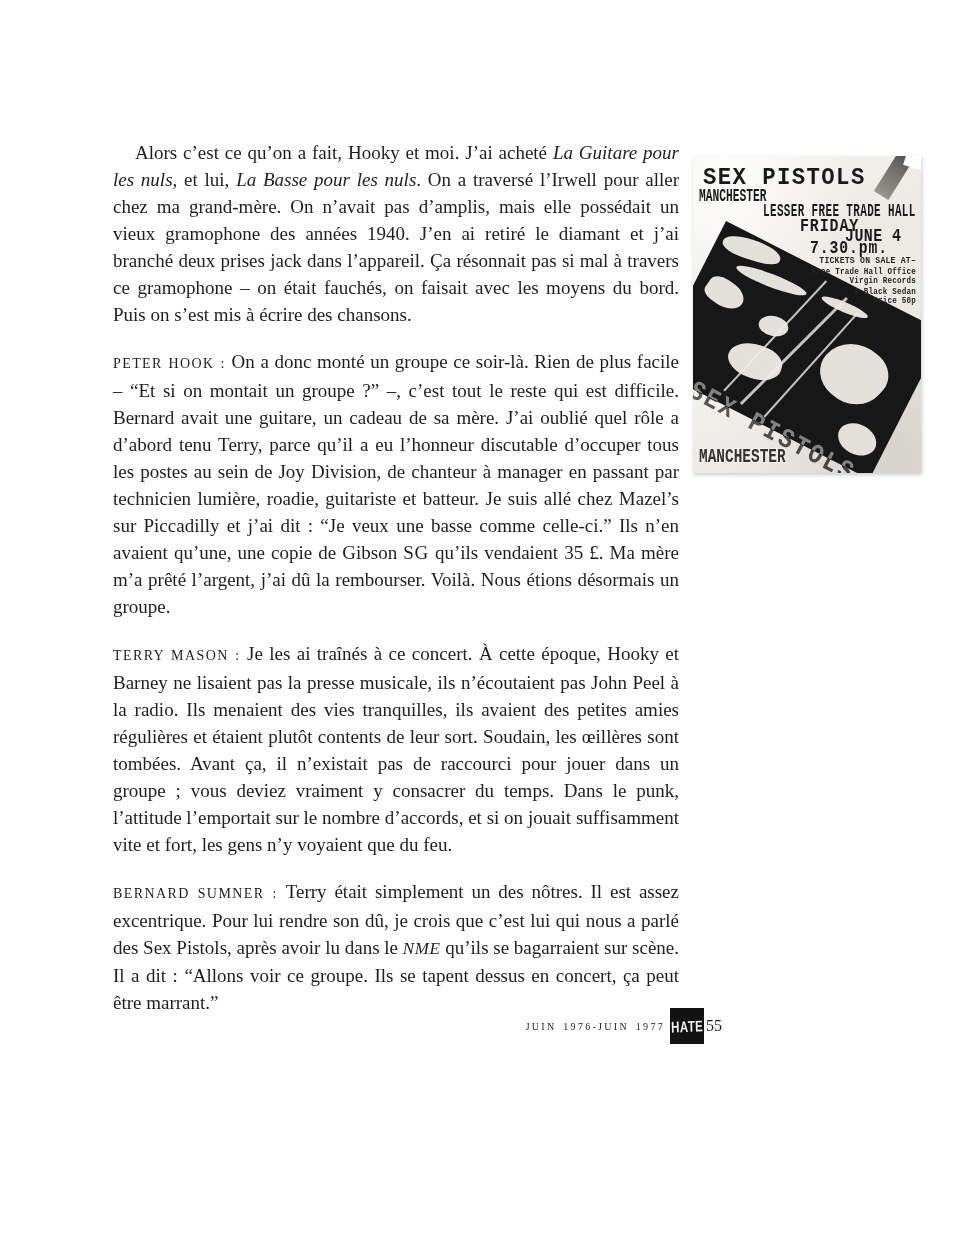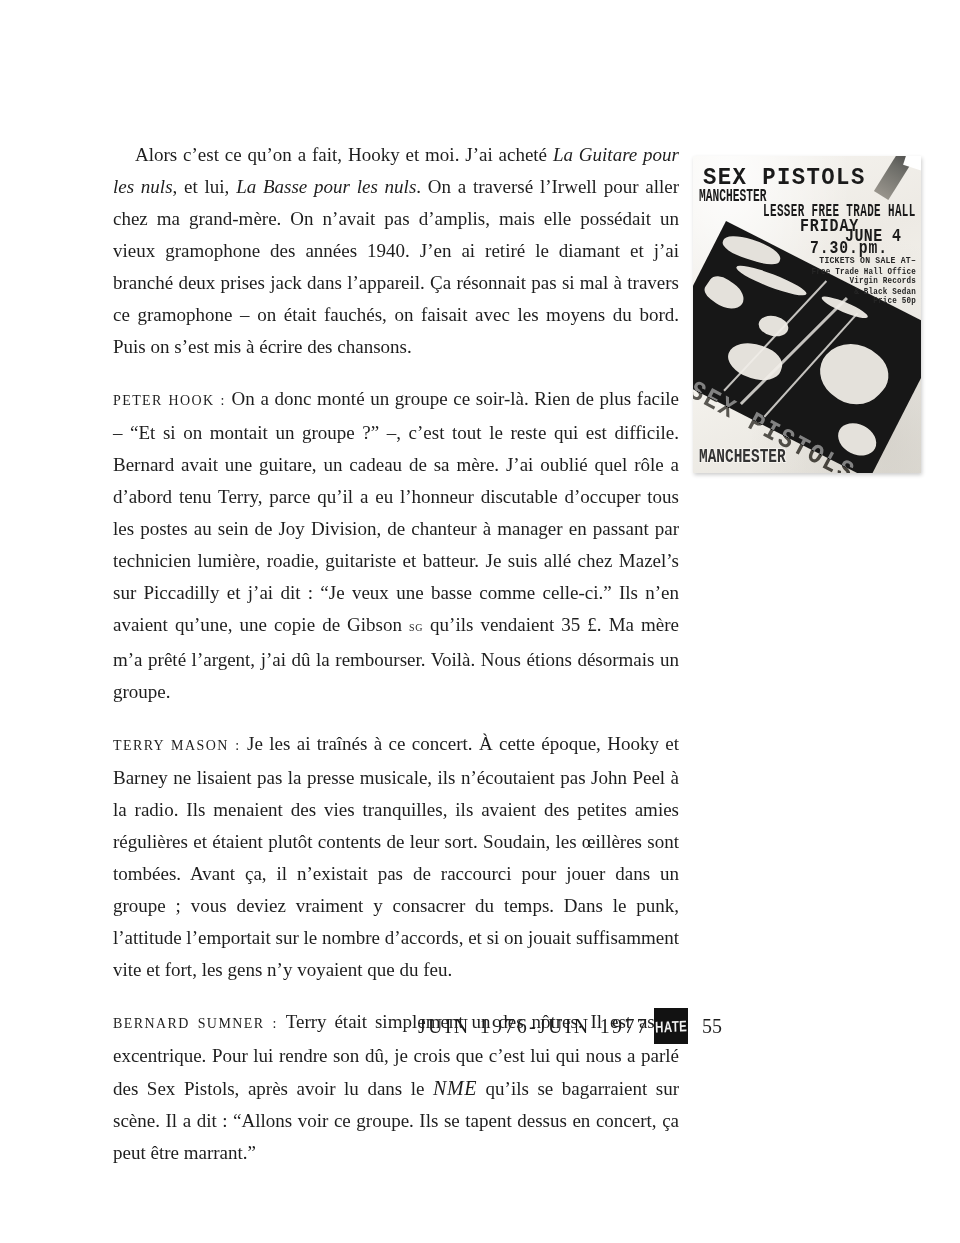--- a/index.html
+++ b/index.html
@@ -19,47 +19,47 @@
   }
 
   
   .text-column {
     position: absolute;
     left: 113px;
     top: 139px;
     width: 566px;
     color: #1e1e1e;
     font-size: 19px;
-    line-height: 32px;
+    line-height: 27px;
     text-align: justify;
   }
   p.para { margin: 0 0 20px 0; }
   p.para.indent { text-indent: 22px; }
   .speaker {
     font-size: 14px;
     letter-spacing: 1.4px;
     color: #1e1e1e;
   }
   .seg-normal { }
   .seg-italic { font-style: italic; }
-  .seg-smallcaps { font-size: 10px; letter-spacing: 0.6px; }
-  .seg-italic-smallcaps { font-style: italic; font-size: 20px; letter-spacing: 0.6px; }
+  .seg-smallcaps { font-size: 19px; letter-spacing: 0.6px; }
+  .seg-italic-smallcaps { font-style: italic; font-size: 17px; letter-spacing: 0.6px; }
 
   
   .footer {
     position: absolute;
     left: 113px;
     top: 1008px;
     width: 609px;
     display: flex;
     justify-content: flex-end;
     align-items: center;
   }
   .footer-label {
-    font-size: 20px;
+    font-size: 10px;
     letter-spacing: 2.3px;
     word-spacing: 2px;
     color: #1e1e1e;
     white-space: nowrap;
   }
   .hate-box {
     width: 34px;
     height: 36px;
     background: #121212;
     margin-left: 5px;
@@ -71,23 +71,23 @@
   .hate-box span {
     color: #f2f2f2;
     font-family: "Liberation Sans", sans-serif;
     font-weight: bold;
     font-size: 13px;
     letter-spacing: 0.5px;
     transform: scale(0.88, 1.18) rotate(-2deg);
     display: inline-block;
   }
   .page-number {
-    font-size: 20px;
-    color: #1e1e1e;
-    margin-left: 14px;
+    font-size: 16px;
+    color: #1e1e1e;
+    margin-left: 2px;
   }
 
   
   .poster {
     position: absolute;
     left: 693px;
     top: 156px;
     width: 228px;
     height: 317px;
     overflow: hidden;

